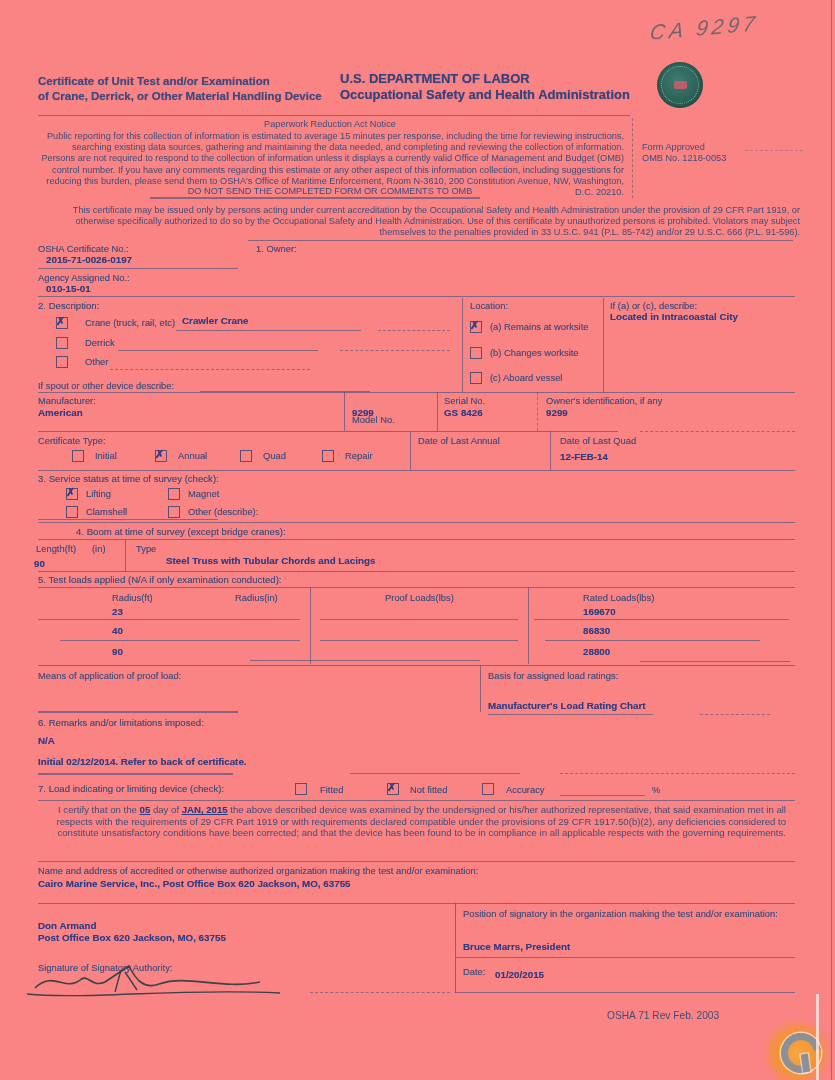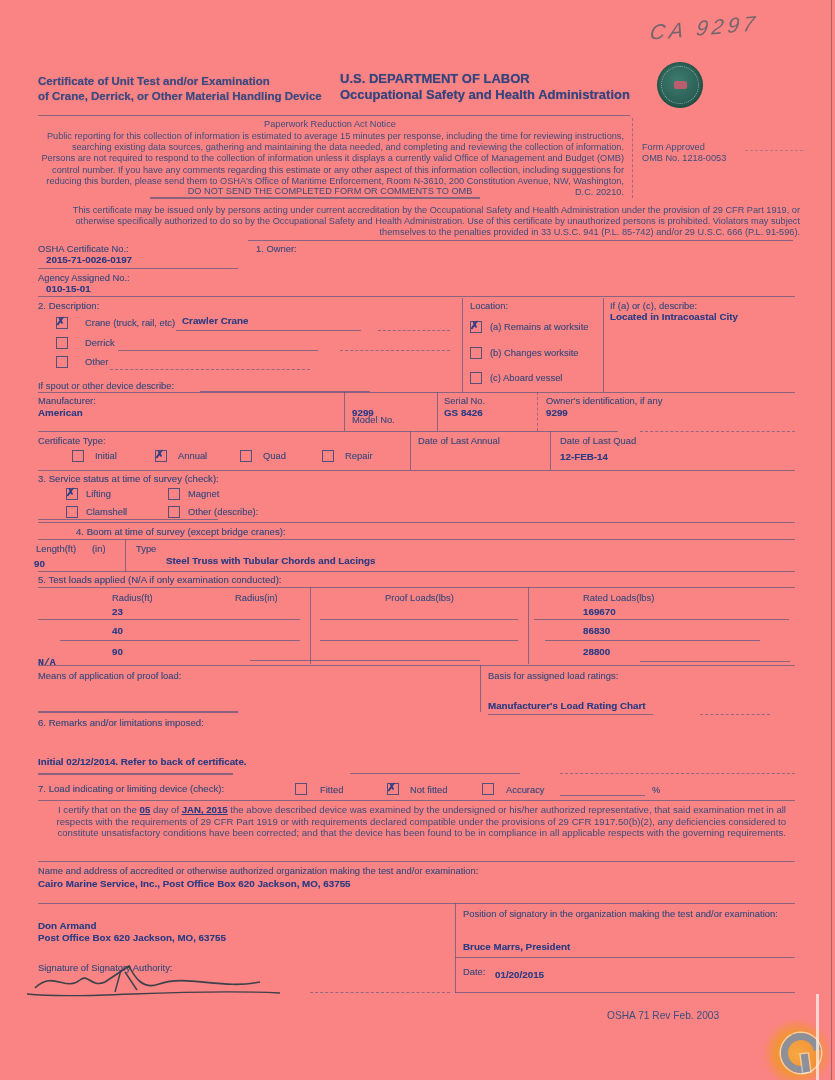--- a/index.html
+++ b/index.html
@@ -219,21 +219,21 @@
   <div class="ln" style="left:545px;top:640px;width:215px;"></div>
 
   <div class="abs val" style="left:112px;top:646px;">90</div>
   <div class="abs val" style="left:583px;top:646px;">28800</div>
   <div class="ln" style="left:250px;top:660px;width:230px;"></div>
   <div class="ln" style="left:640px;top:661px;width:150px;"></div>
 
   <div class="ln" style="left:38px;top:665px;width:757px;"></div>
   <div class="vln" style="left:480px;top:665px;height:47px;"></div>
   <div class="abs lbl" style="left:38px;top:670px;">Means of application of proof load:</div>
-  <div class="abs val" style="left:38px;top:657px;font-family:Liberation Mono, monospace;">N/A</div>
+  <div class="abs val" style="left:38px;top:735px;">N/A</div>
   <div class="ln ln2" style="left:38px;top:711px;width:200px;"></div>
   <div class="abs lbl" style="left:488px;top:670px;">Basis for assigned load ratings:</div>
   <div class="abs val" style="left:488px;top:700px;">Manufacturer's Load Rating Chart</div>
   <div class="ln" style="left:488px;top:714px;width:165px;"></div>
   <div class="dln" style="left:700px;top:714px;width:70px;"></div>
 
   <div class="abs h" style="left:38px;top:717px;">6. Remarks and/or limitations imposed:</div>
   <div class="abs val" style="left:38px;top:756px;">Initial 02/12/2014. Refer to back of certificate.</div>
   <div class="ln ln2" style="left:38px;top:773px;width:195px;"></div>
   <div class="ln" style="left:350px;top:773px;width:170px;"></div>

